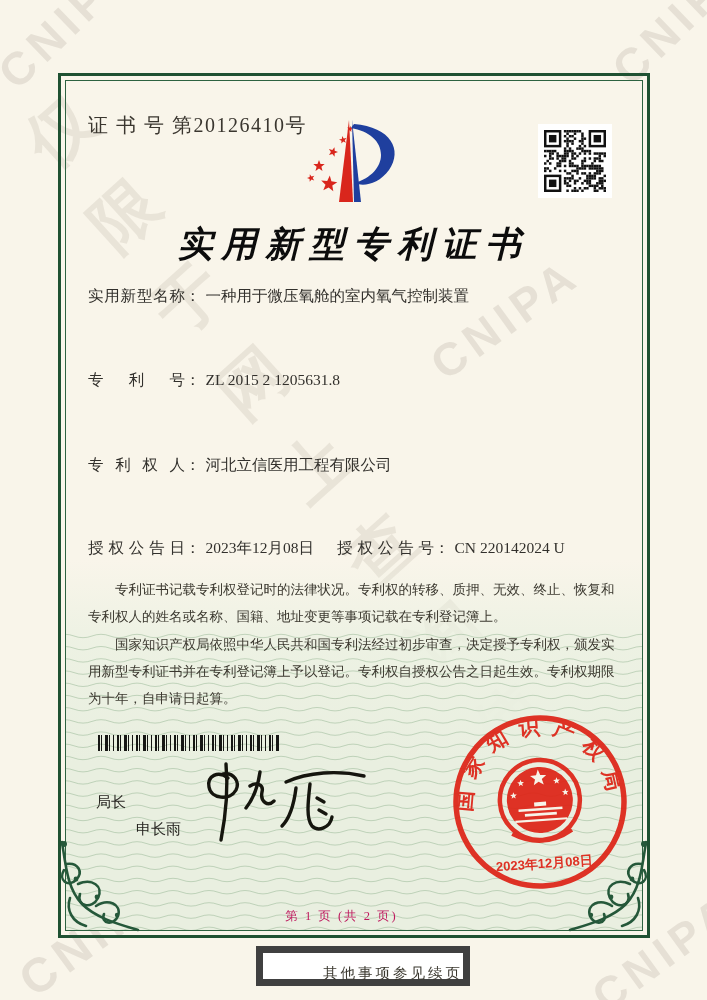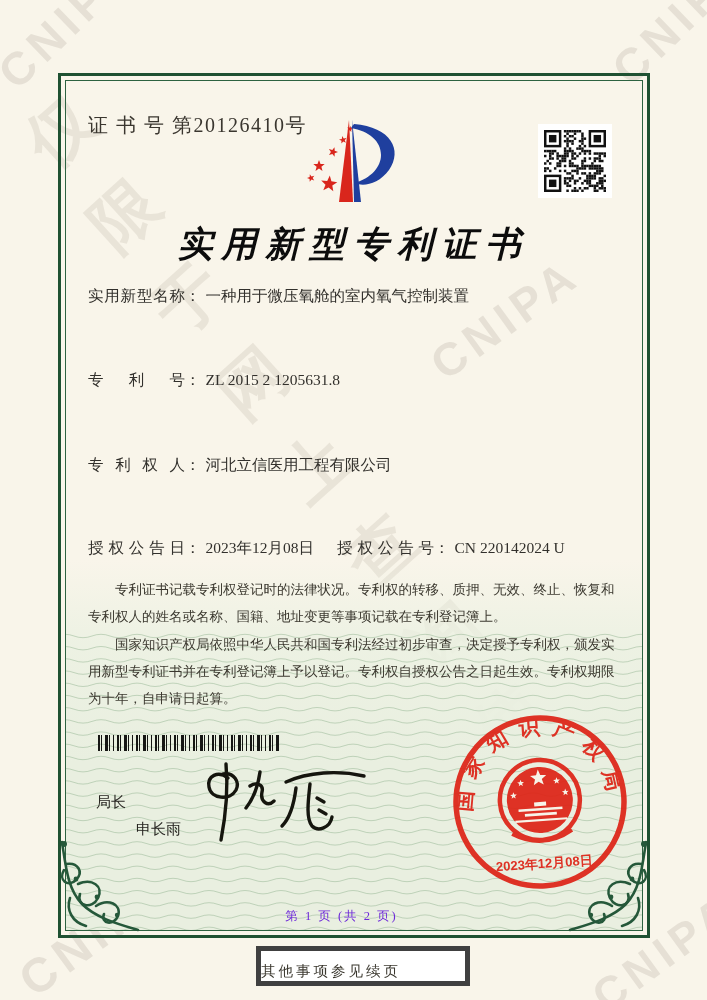--- a/index.html
+++ b/index.html
@@ -54,23 +54,23 @@
   .sig-hand { position:absolute; left:196px; top:760px; width:184px; height:88px; }
   
   .seal { position:absolute; left:450px; top:712px; width:180px; height:180px;
     transform:rotate(-4deg); opacity:0.93; }
   
   .flourish { position:absolute; width:88px; height:98px; }
   .flourish.bl { left:52px; top:838px; }
   .flourish.br { left:568px; top:838px; transform:scaleX(-1); }
   
   .page-info { position:absolute; left:0; top:908px; width:683px; text-align:center;
-    font-size:12.5px; letter-spacing:2px; color:#6d28d9; }
+    font-size:12.5px; letter-spacing:2px; color:#be185d; }
   .cont-note { position:absolute; left:256px; top:946px; width:214px; height:40px;
-    background:#ffffff; border:5px solid #404040; text-align:left; line-height:40px;
+    background:#ffffff; border:7px solid #404040; text-align:right; line-height:40px;
     font-size:14.5px; letter-spacing:3px; color:#3b382f; }
 </style>
 </head>
 <body>
 
 <div class="page">
 
   <span class="wm-char" style="left:28px;top:86px">仅</span>
   <span class="wm-char" style="left:92px;top:170px">限</span>
   <span class="wm-char" style="left:156px;top:254px">于</span>

